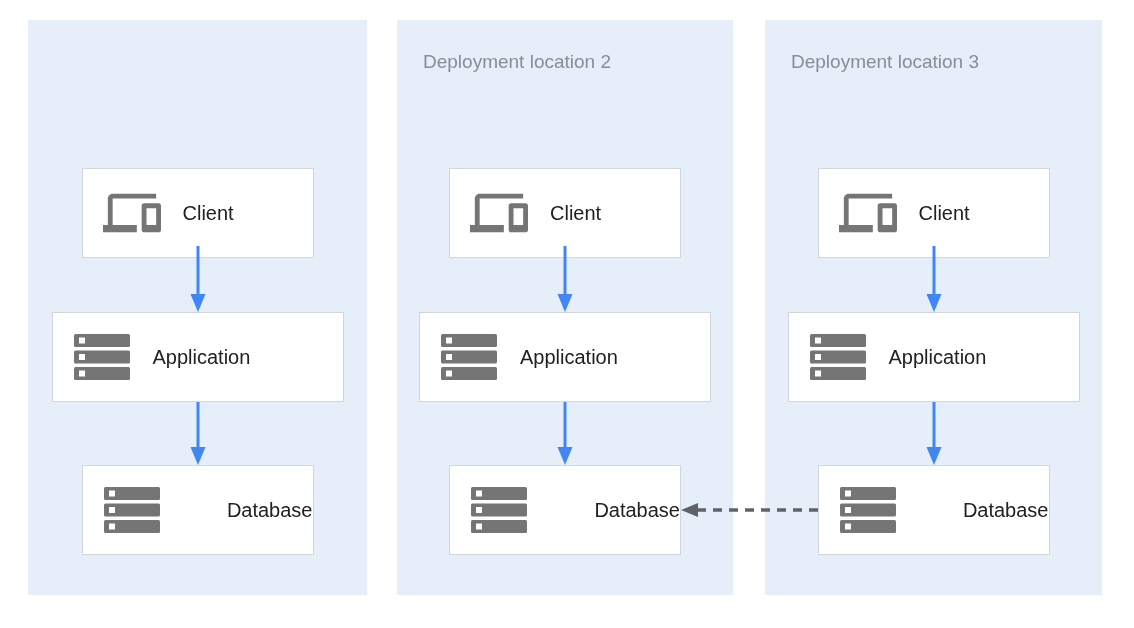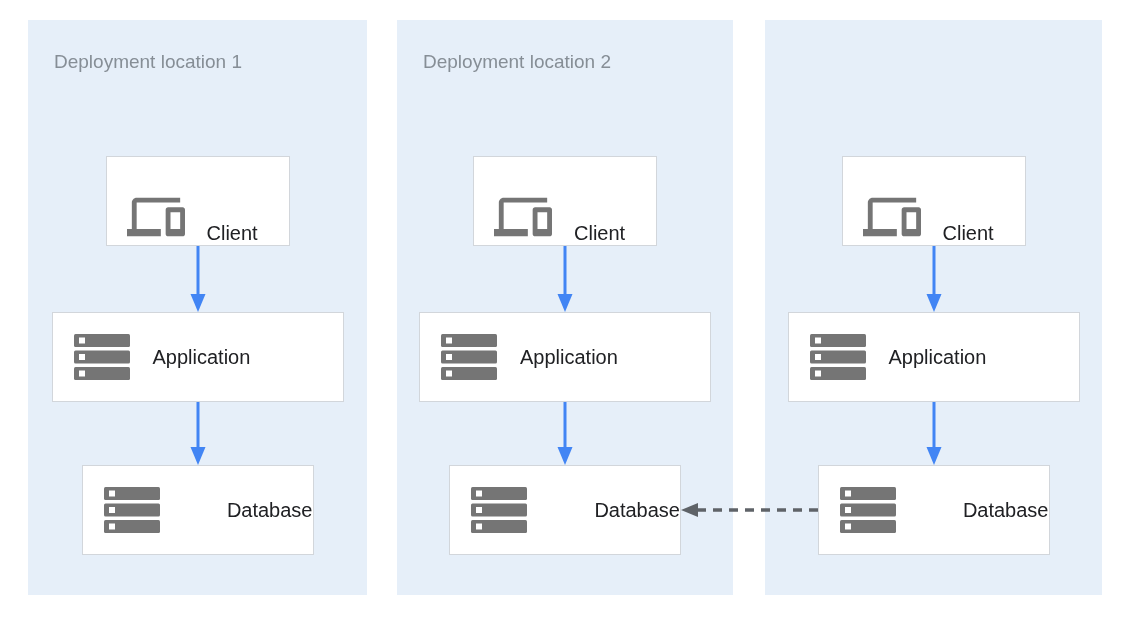--- a/index.html
+++ b/index.html
@@ -33,21 +33,21 @@
     position: absolute;
     left: 50%;
     transform: translateX(-50%);
     height: 90px;
     background: #ffffff;
     border: 1px solid #d2d6db;
     box-sizing: border-box;
     display: flex;
     align-items: center;
   }
-  .node-client      { top: 136px; width: 184px; align-items: flex-end; }
+  .node-client      { top: 148px; width: 232px; }
   .node-application { top: 292px; width: 292px; }
   .node-database    { top: 445px; width: 232px; justify-content: space-between; }
   .node-icon {
     margin-left: 19px;
     width: 60px;
     height: 56px;
     display: flex;
     align-items: center;
     justify-content: center;
     flex: 0 0 auto;
@@ -72,21 +72,20 @@
     top: 501px;
     display: block;
   }
 </style>
 </head>
 <body>
 
 <div class="canvas">
 
   <section class="panel panel-1">
-    <div class="panel-title">Deployment location 1</div>
 
     <div class="node node-client">
       <span class="node-icon">
         <svg width="58" height="58" viewBox="0 0 24 24">
             <path fill="#757575" d="M4 6h18V4H4c-1.1 0-2 .9-2 2v11H0v3h14v-3H4V6zm19 2h-6c-.55 0-1 .45-1 1v10c0 .55.45 1 1 1h6c.55 0 1-.45 1-1V9c0-.55-.45-1-1-1zm-1 9h-4v-7h4v7z"></path>
           </svg>
       </span>
       <span class="node-label">Client</span>
     </div>
 
@@ -190,20 +189,21 @@
               <rect x="5" y="20" width="6" height="6"></rect>
               <rect x="5" y="36.5" width="6" height="6"></rect>
             </g>
           </svg>
       </span>
       <span class="node-label">Database</span>
     </div>
   </section>
 
   <section class="panel panel-3">
+    <div class="panel-title">Deployment location 3</div>
 
     <div class="node node-client">
       <span class="node-icon">
         <svg width="58" height="58" viewBox="0 0 24 24">
             <path fill="#757575" d="M4 6h18V4H4c-1.1 0-2 .9-2 2v11H0v3h14v-3H4V6zm19 2h-6c-.55 0-1 .45-1 1v10c0 .55.45 1 1 1h6c.55 0 1-.45 1-1V9c0-.55-.45-1-1-1zm-1 9h-4v-7h4v7z"></path>
           </svg>
       </span>
       <span class="node-label">Client</span>
     </div>
 

